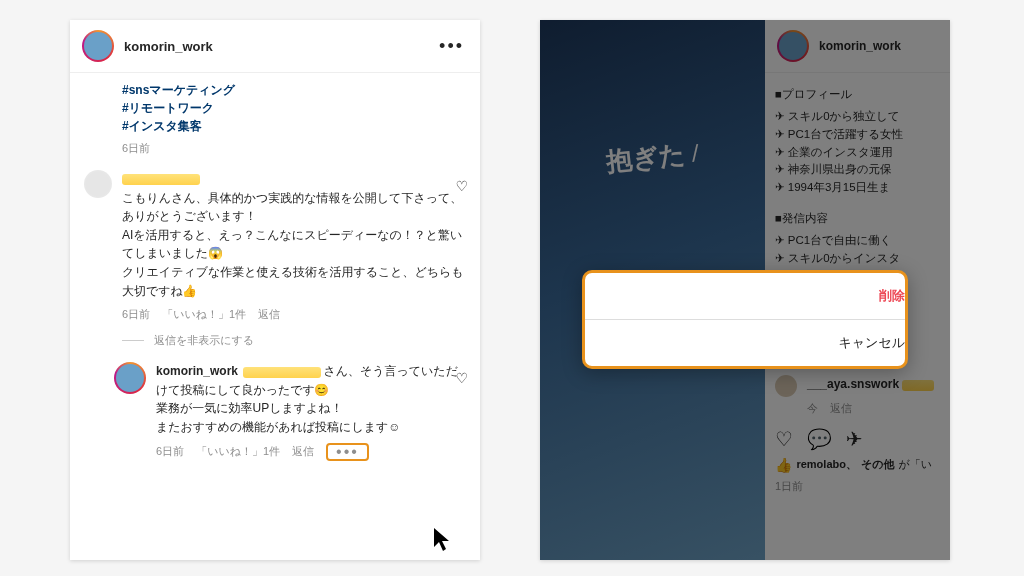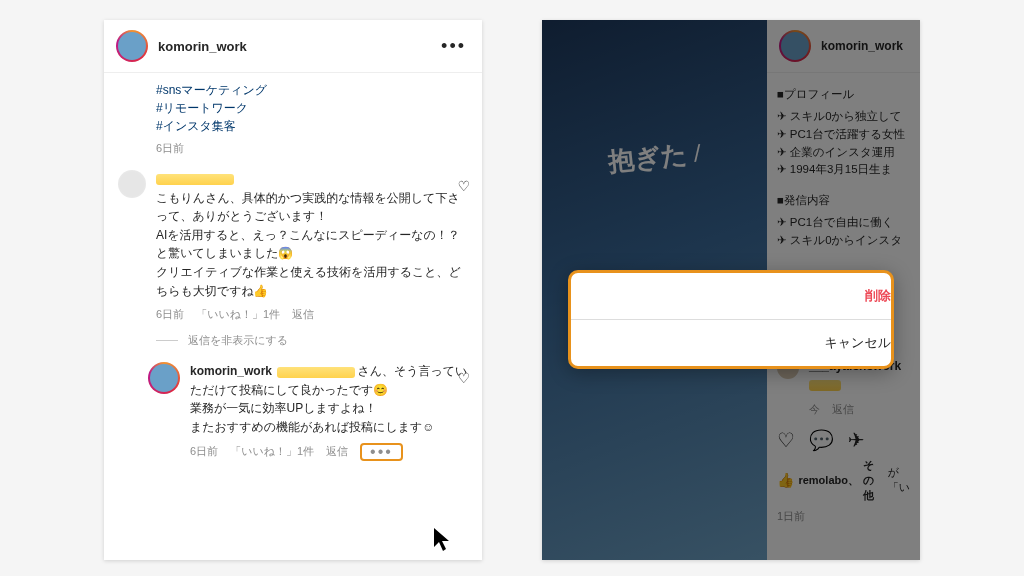--- a/index.html
+++ b/index.html
@@ -1,16 +1,16 @@
 <!DOCTYPE html>
 <html><head>
 <meta charset="utf-8">
 <style>
   html,body{margin:0;padding:0;font-family:-apple-system,BlinkMacSystemFont,"Segoe UI","Helvetica Neue",Arial,sans-serif;background:#f5f5f5;color:#262626;}
-  .stage{width:1024px;height:576px;position:relative;display:flex;gap:60px;padding:20px 104px;box-sizing:border-box;}
+  .stage{width:1024px;height:576px;position:relative;display:flex;gap:60px;padding:20px 70px;box-sizing:border-box;}
   .panel{background:#fff;box-shadow:0 1px 4px rgba(0,0,0,.15);height:540px;overflow:hidden;font-size:12px;position:relative;}
   .panel.left{width:410px;}
   .panel.right{width:410px;display:flex;}
   
   .hdr{display:flex;align-items:center;padding:10px 12px;border-bottom:1px solid #eee;}
   .avatar{width:28px;height:28px;border-radius:50%;background:#ddd center/cover;display:inline-block;flex:none;}
   .avatar.ring{padding:2px;background:conic-gradient(#f09433,#e6683c,#dc2743,#cc2366,#bc1888,#f09433);}
   .avatar.ring .inner{width:100%;height:100%;border-radius:50%;background:#6aa0c8;display:block;}
   .inner.profile{background:radial-gradient(circle at 50% 40%,#e7ccb3 0 35%,#4676a3 36% 100%);}
   .uname{font-weight:600;margin-left:10px;font-size:13px;}
@@ -60,21 +60,21 @@
 
   <div class="panel left">
     <div class="hdr">
       <span class="avatar ring">
           <span class="inner profile"></span>
         </span>
       <span class="uname">komorin_work</span>
       <span class="dots">•••</span>
     </div>
     <div class="body">
-      <div class="hashtags" style="margin-left:38px;">
+      <div class="hashtags" style="margin-left:38px;font-weight:bold;">
         <a>#snsマーケティング</a>
         <a>#リモートワーク</a>
         <a>#インスタ集客</a>
       </div>
       <div class="ts" style="margin-left:38px;">6日前</div>
 
       <div class="comment">
         <span class="avatar av-blur"></span>
         <div class="content">
           <span class="redact md"></span><br>
@@ -126,20 +126,21 @@
             <span class="inner profile"></span>
           </span>
         <span class="uname" style="font-size:12px;">komorin_work</span>
       </div>
       <div class="body">
         <div class="sec-title">■プロフィール</div>
         <div style="height:6px"></div>
         <div class="bio-line">✈ スキル0から独立して</div>
         <div class="bio-line">✈ PC1台で活躍する女性</div>
         <div class="bio-line">✈ 企業のインスタ運用</div>
+        <div class="bio-line">✈ 神奈川県出身の元保</div>
         <div class="bio-line">✈ 1994年3月15日生ま</div>
         <div style="height:8px"></div>
         <div class="sec-title">■発信内容</div>
         <div style="height:6px"></div>
         <div class="bio-line">✈ PC1台で自由に働く</div>
         <div class="bio-line">✈ スキル0からインスタ</div>
         <div style="height:42px"></div>
         <div class="hashtags">
           <a>#リモートワーク</a>
           <a>#インスタ集客</a>

